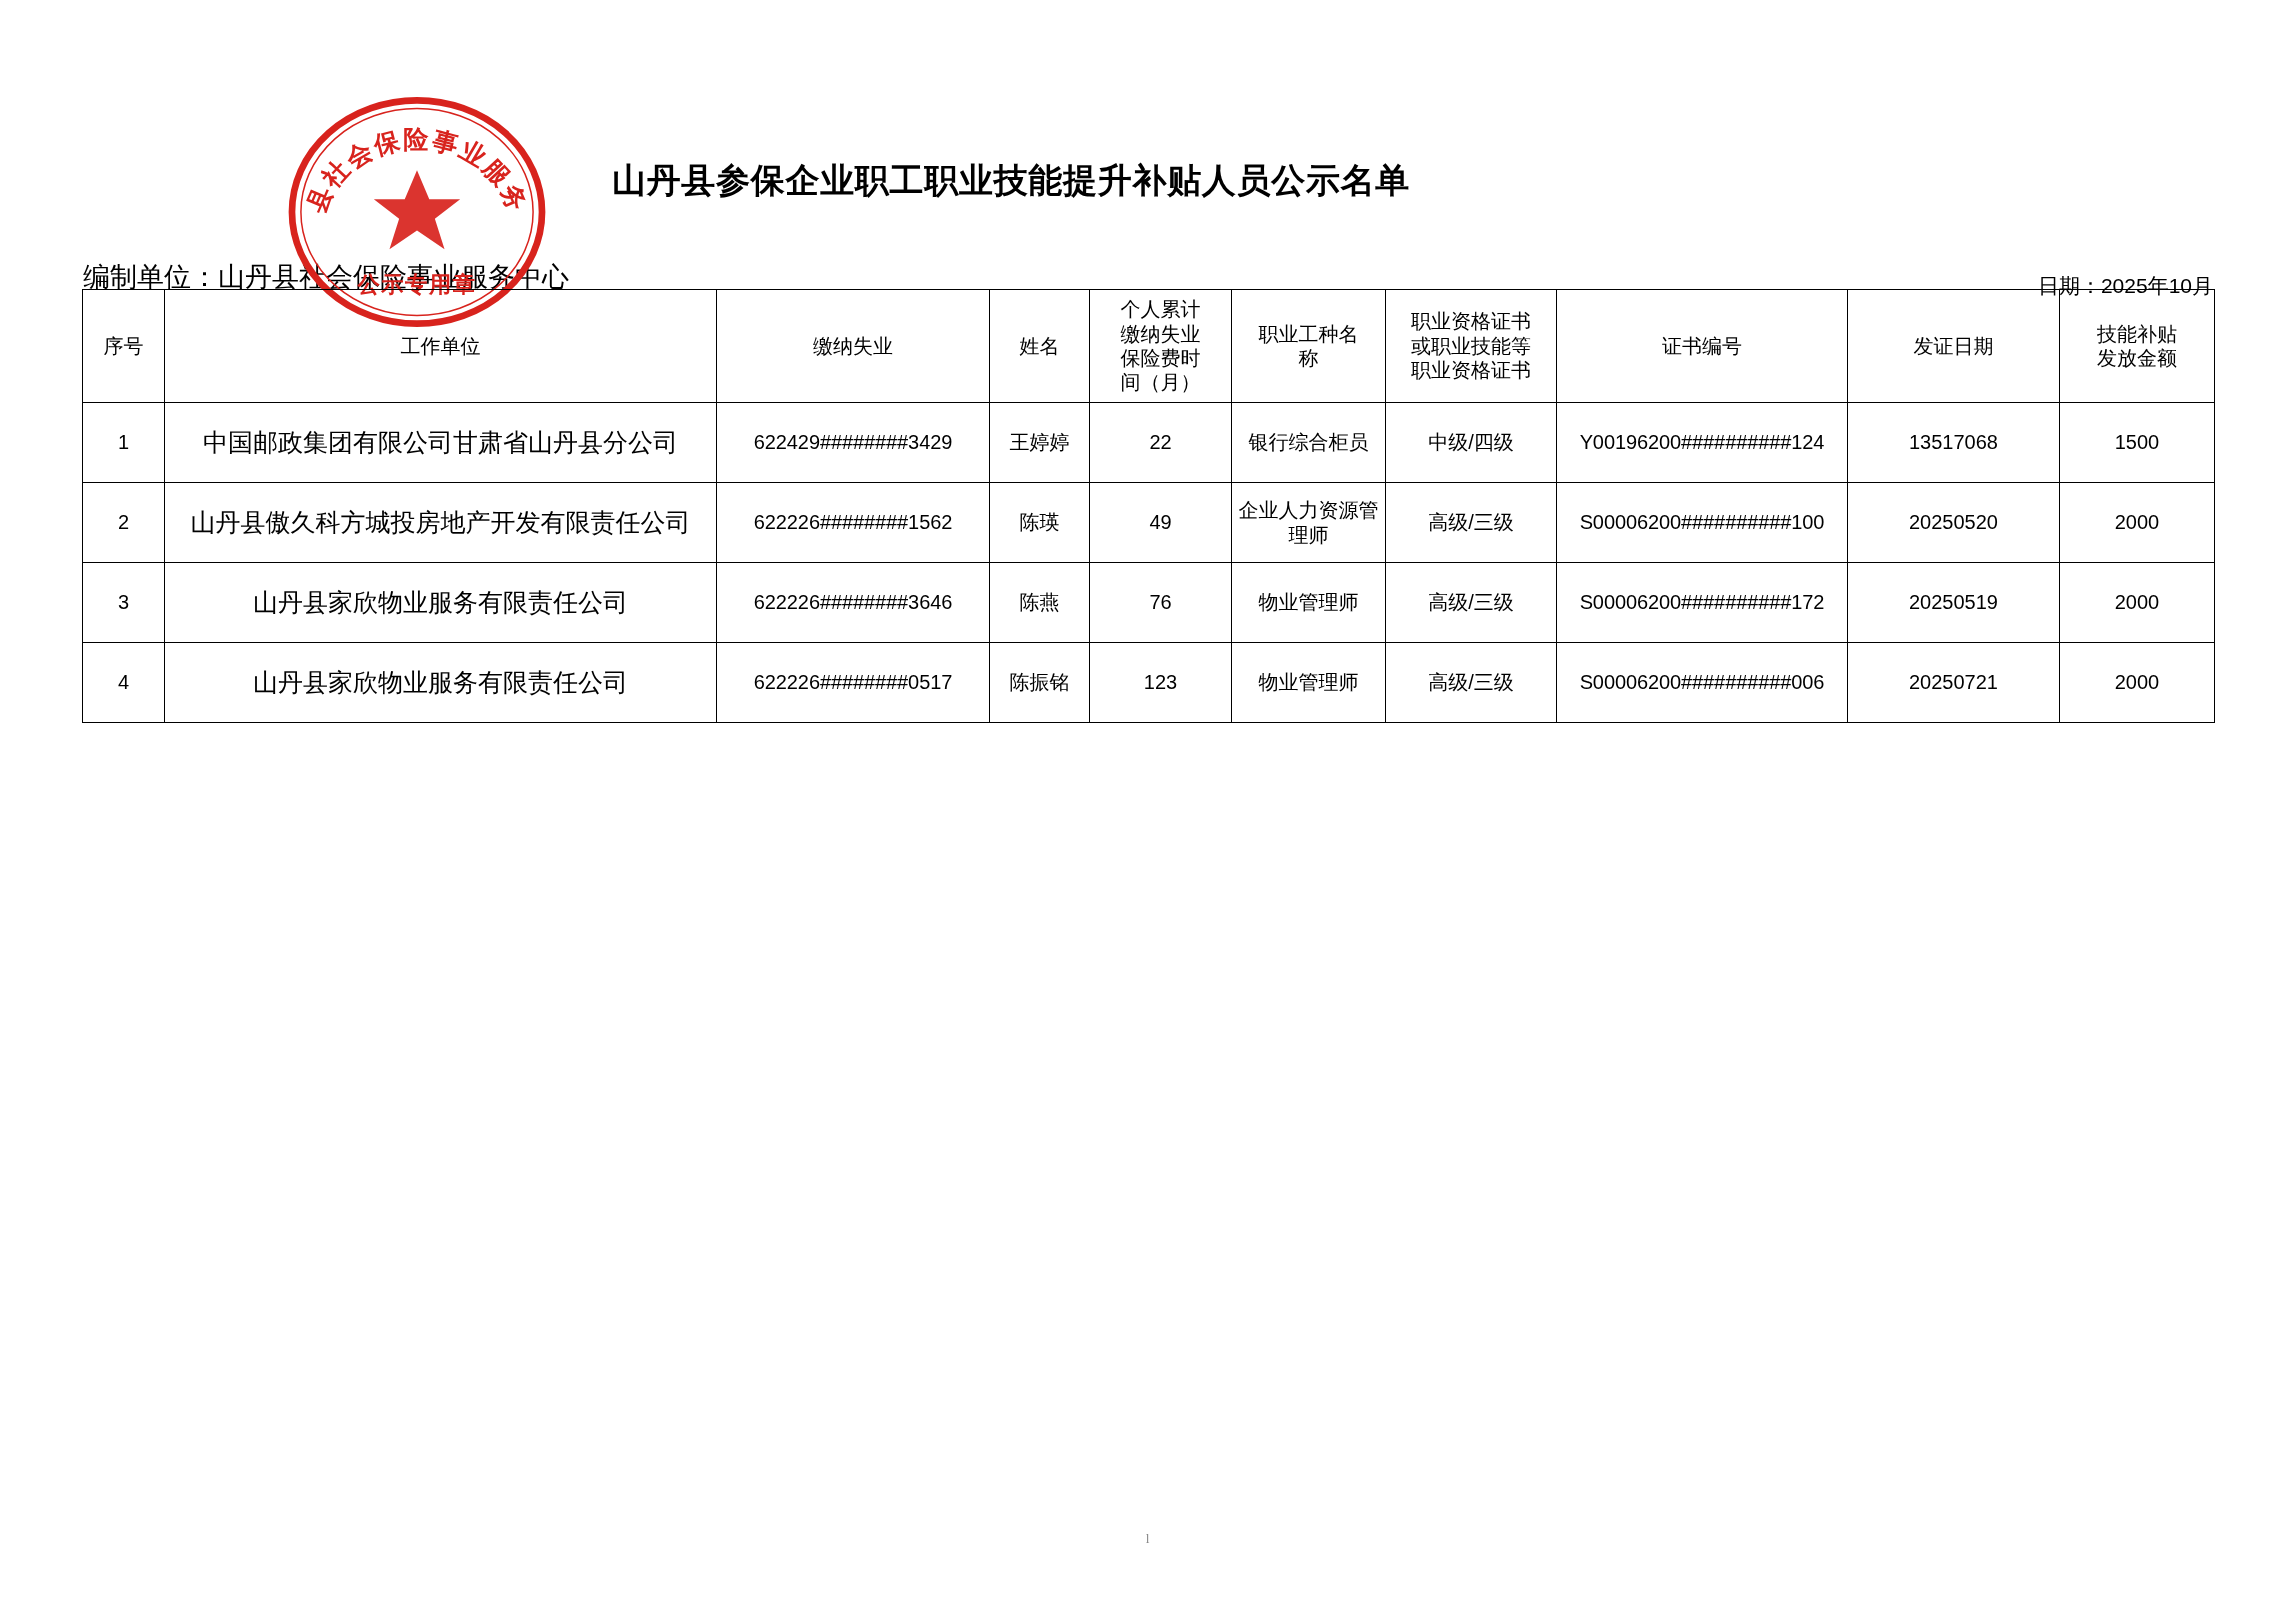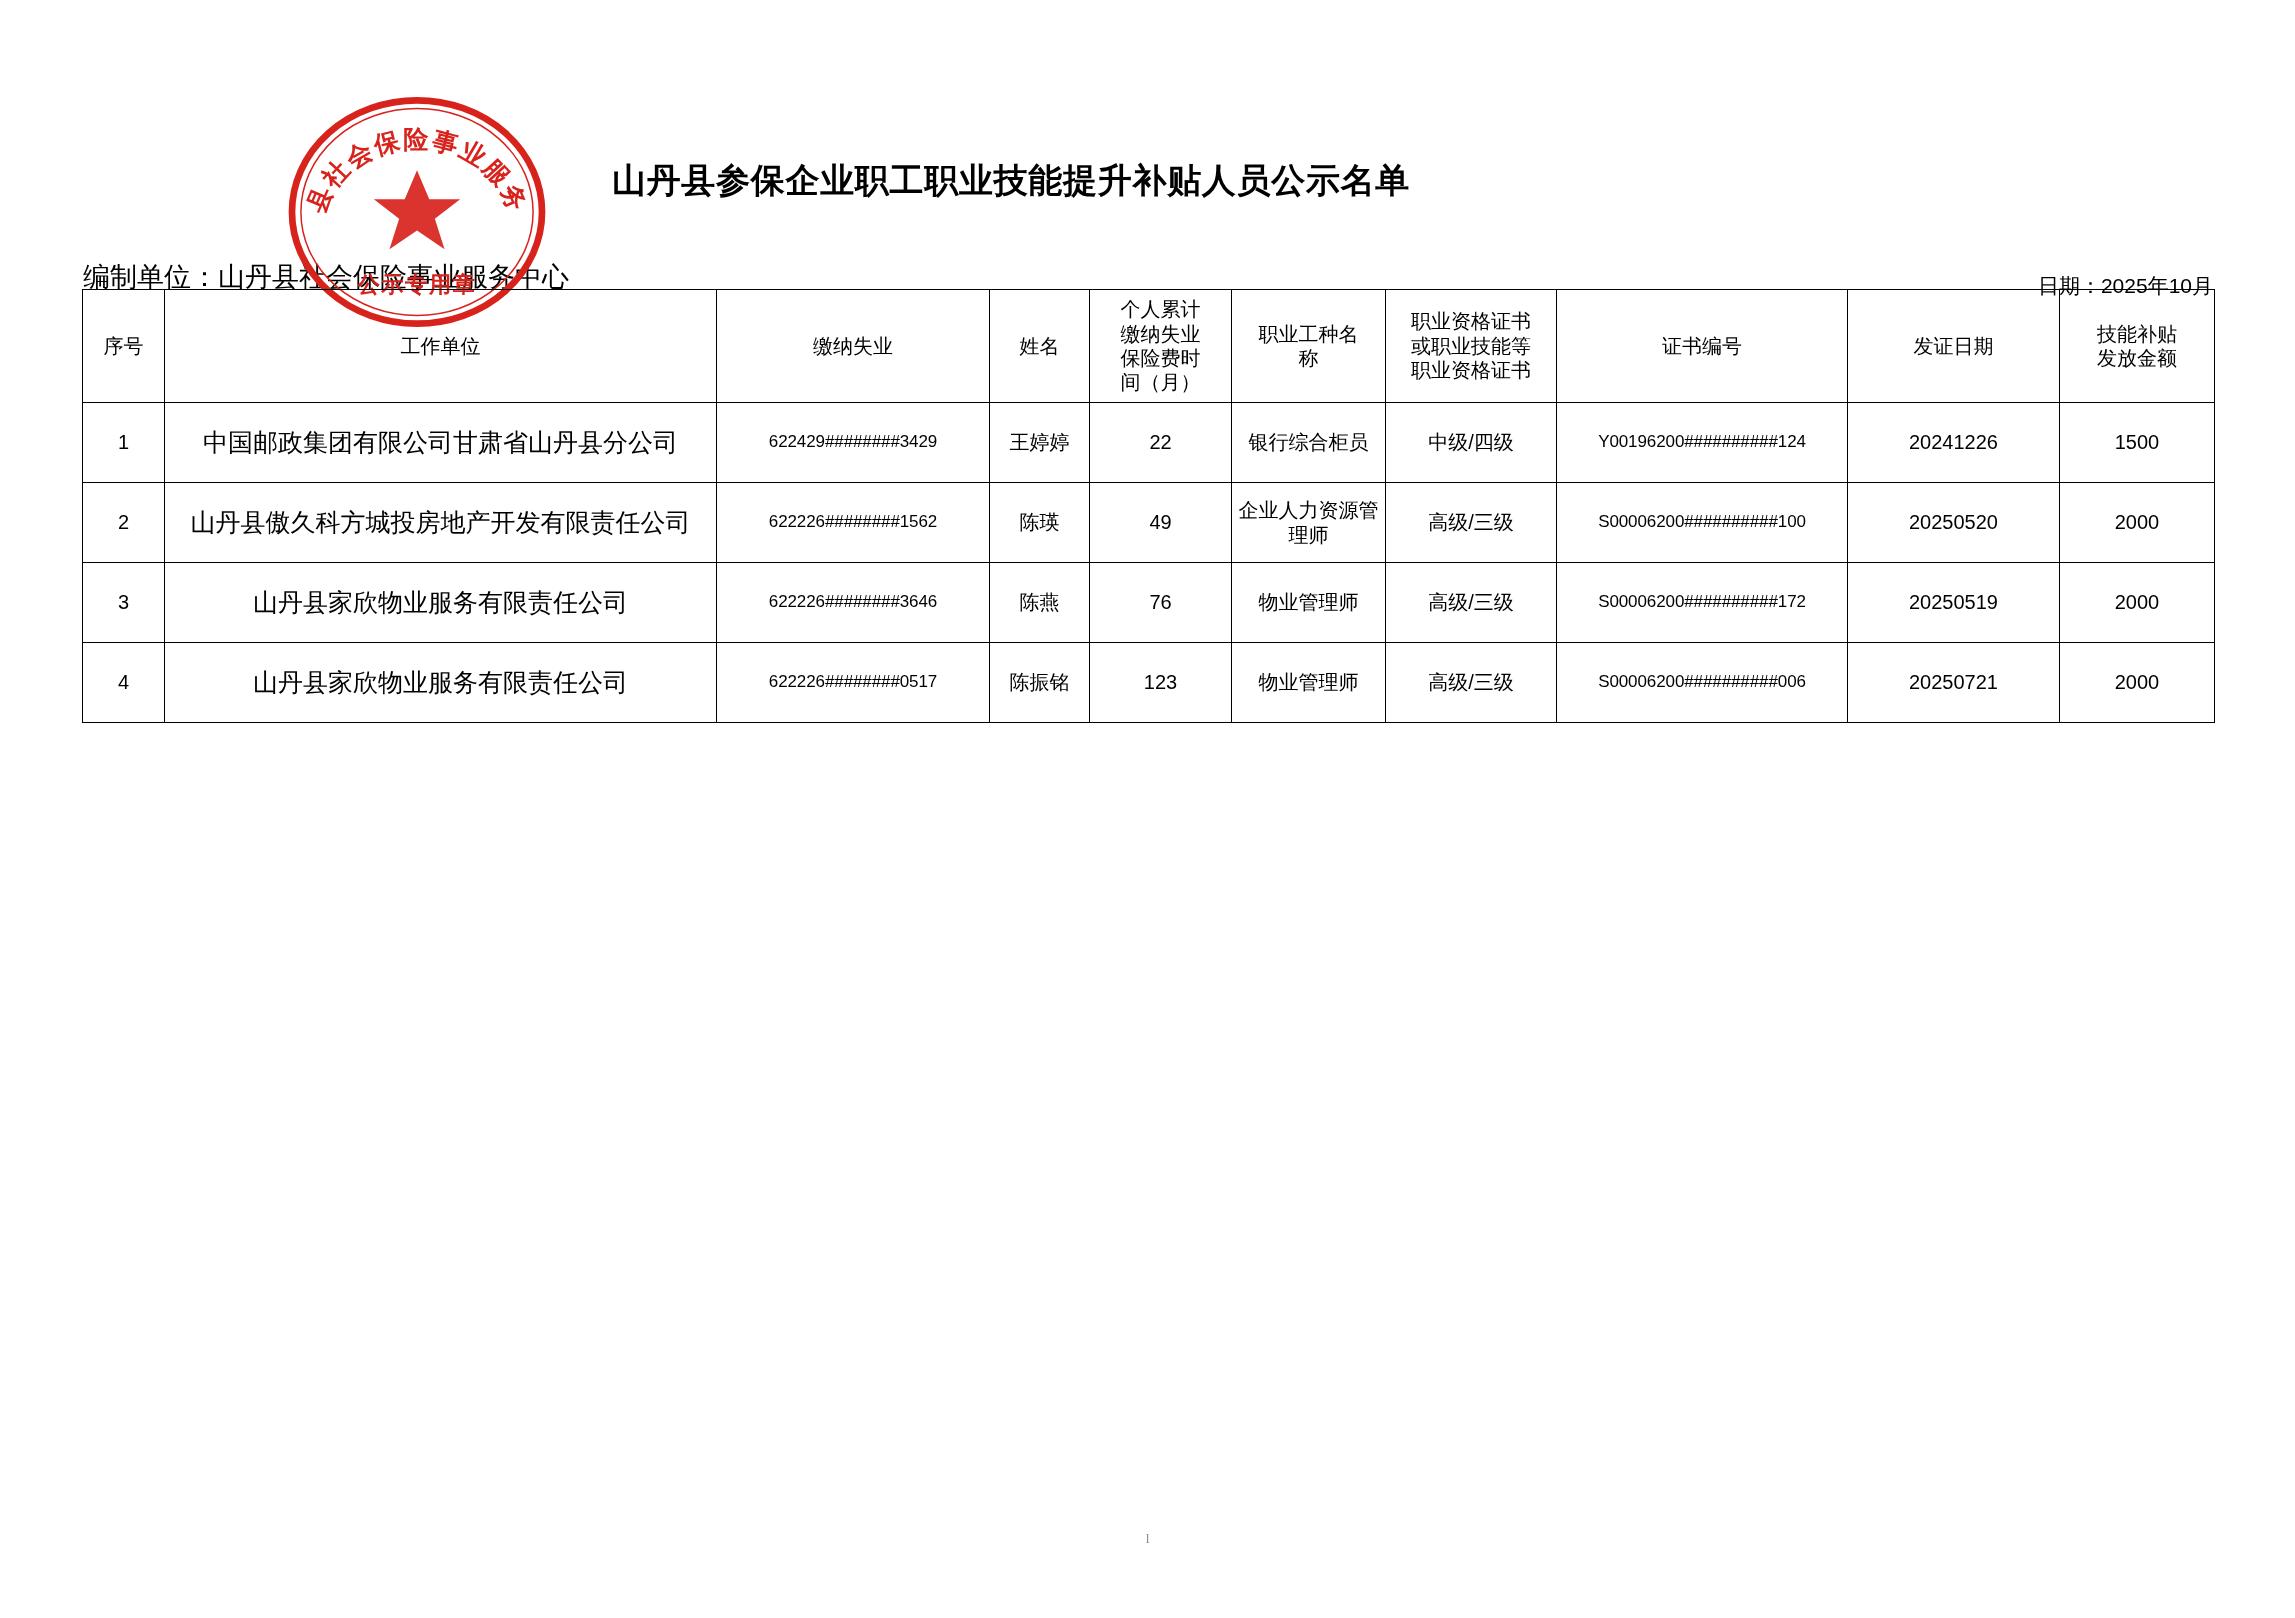--- a/index.html
+++ b/index.html
@@ -98,21 +98,21 @@
   .c-id     { width: 273px; }
   .c-name   { width: 100px; }
   .c-months { width: 142px; }
   .c-job    { width: 154px; }
   .c-level  { width: 171px; }
   .c-cert   { width: 291px; }
   .c-date   { width: 212px; }
   .c-amount { width: 155px; }
 
   .cell-unit { font-size: 25px; }
-  .cell-id, .cell-cert { font-size: 17px; letter-spacing: -0.1px; }
+  .cell-id, .cell-cert { font-size: 20px; letter-spacing: -0.1px; }
 
   
   .footer-mark {
     position: absolute;
     bottom: 72px;
     left: 0;
     width: 2295px;
     text-align: center;
     font-size: 13.4px;
     color: #888;
@@ -189,21 +189,21 @@
       <tbody>
         <tr>
           <td>1</td>
           <td class="cell-unit">中国邮政集团有限公司甘肃省山丹县分公司</td>
           <td class="cell-id">622429########3429</td>
           <td>王婷婷</td>
           <td>22</td>
           <td>银行综合柜员</td>
           <td>中级/四级</td>
           <td class="cell-cert">Y00196200##########124</td>
-          <td>20241226</td>
+          <td>13517068</td>
           <td>1500</td>
         </tr>
         <tr>
           <td>2</td>
           <td class="cell-unit">山丹县傲久科方城投房地产开发有限责任公司</td>
           <td class="cell-id">622226########1562</td>
           <td>陈瑛</td>
           <td>49</td>
           <td>企业人力资源管理师</td>
           <td>高级/三级</td>

